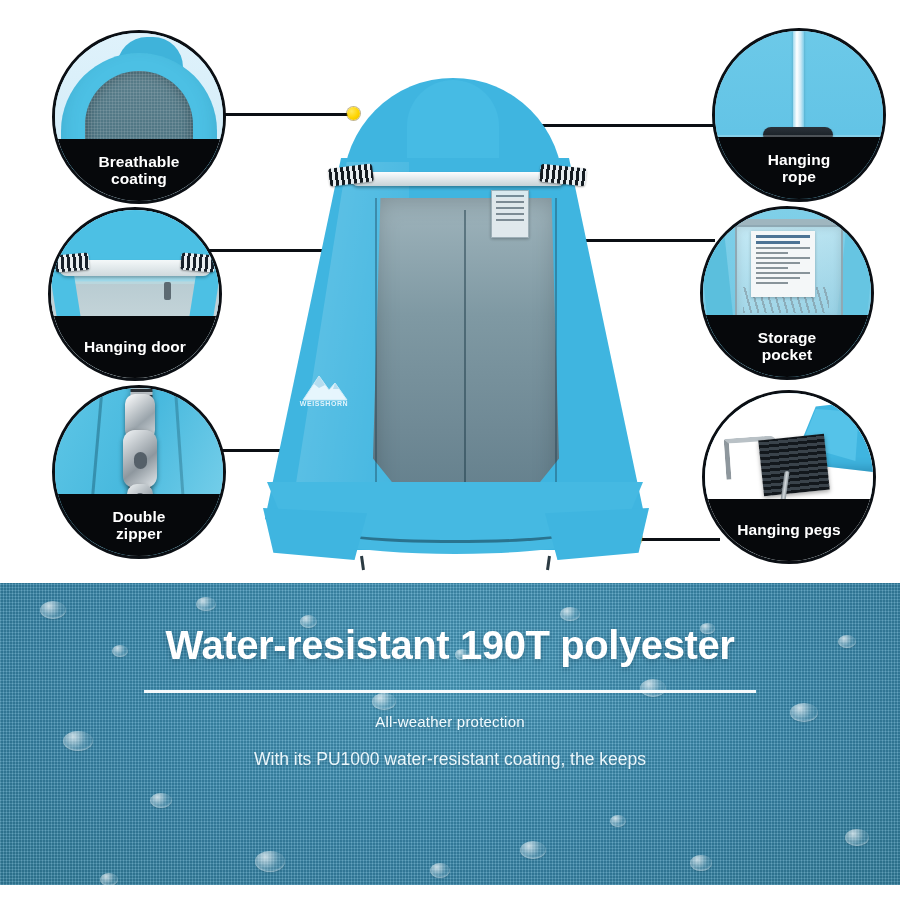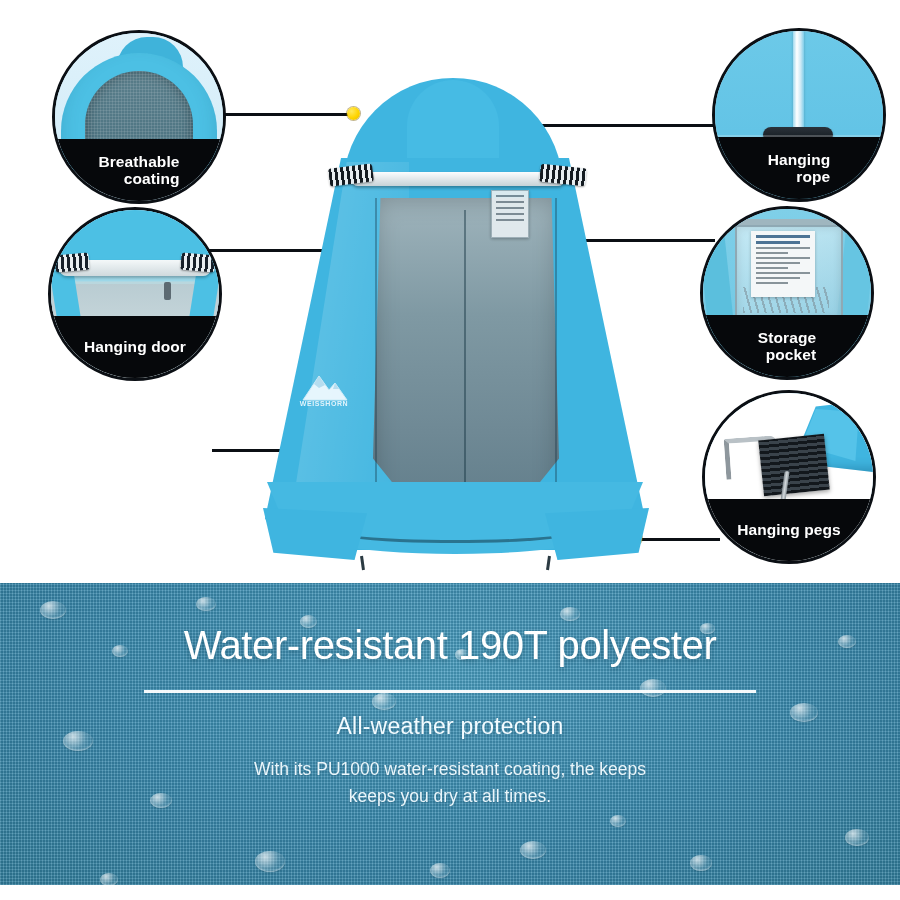--- a/index.html
+++ b/index.html
@@ -17,21 +17,21 @@
   
   .dot{position:absolute;width:13px;height:13px;border-radius:50%;
        background:radial-gradient(circle at 35% 32%,#ffe95c 0%,#ffd400 55%,#e5b800 100%);
        box-shadow:0 0 0 1px rgba(120,90,0,.45);}
 
   
   .callout{position:absolute;width:168px;height:168px;border-radius:50%;
            border:3px solid #0b0f14;overflow:hidden;background:#bfe3f2;}
   .callout .photo{position:absolute;left:0;top:0;right:0;bottom:0;}
   .callout .band{position:absolute;left:0;right:0;bottom:0;height:62px;background:#06080b;
-           display:flex;align-items:center;justify-content:center;text-align:right;}
+           display:flex;align-items:center;justify-content:center;text-align:center;}
   .callout .band span{color:#ffffff;font-size:15.5px;font-weight:bold;line-height:1.12;
            letter-spacing:.1px;padding:0 6px;}
 
   
   .ph-window{background:linear-gradient(#dff2fb 0%,#cfeaf7 100%);}
   .ph-window .dome-outer{position:absolute;left:6px;top:20px;width:156px;height:118px;
       border-radius:78px 78px 4px 4px;background:#4cc0e4;
       box-shadow:inset 0 -10px 18px rgba(0,70,100,.18);}
   .ph-window .dome-inner{position:absolute;left:30px;top:38px;width:108px;height:100px;
       border-radius:56px 56px 3px 3px;background:linear-gradient(#5b7f8c 0%,#49717f 100%);
@@ -154,24 +154,24 @@
       background-color:#3b8fb4;
       background-image:
         repeating-linear-gradient(0deg,rgba(255,255,255,.10) 0 1px,rgba(0,0,0,.07) 1px 3px),
         repeating-linear-gradient(90deg,rgba(255,255,255,.13) 0 1px,rgba(0,0,0,.08) 1px 3px),
         radial-gradient(ellipse at 50% 30%,#4aa0c3 0%,#3a8cb1 55%,#32809f 100%);}
   .drop{position:absolute;border-radius:50%;
       background:radial-gradient(circle at 34% 28%,rgba(255,255,255,.70),rgba(255,255,255,.14) 52%,rgba(255,255,255,.03) 75%);
       box-shadow:inset 0 -1px 2px rgba(255,255,255,.45),0 1px 2px rgba(0,0,0,.10);}
   #banner-text{position:absolute;left:0;top:0;width:900px;height:302px;
       display:flex;flex-direction:column;align-items:center;justify-content:flex-start;padding-top:40px;box-sizing:border-box;}
-  #banner-title{color:#ffffff;font-size:40px;font-weight:normal;letter-spacing:-.4px;
+  #banner-title{color:#ffffff;font-size:40px;font-weight:bold;letter-spacing:-.4px;
       text-shadow:0 2px 5px rgba(0,40,60,.30);}
   #banner-rule{width:612px;height:3px;background:#ffffff;opacity:.95;margin:22px 0 20px;}
-  #banner-sub{color:#f2fbff;font-size:23px;letter-spacing:.2px;text-shadow:0 1px 4px rgba(0,40,60,.28);text-align:center;}
+  #banner-sub{color:#f2fbff;font-size:15px;letter-spacing:.2px;text-shadow:0 1px 4px rgba(0,40,60,.28);text-align:center;}
   .banner-body{color:#eaf6fb;font-size:17.5px;line-height:1.55;text-align:center;
       text-shadow:0 1px 3px rgba(0,40,60,.26);margin-top:16px;}
 </style>
 </head>
 <body>
 
 <div id="stage">
 
   <div id="feature-panel">
 
@@ -256,20 +256,38 @@
         <div class="roll"></div>
           <div class="strapL"></div>
           <div class="strapR"></div>
           <div class="clip"></div>
       </div>
       <div class="band">
         <span>Hanging door</span>
       </div>
     </div>
 
+    <div class="callout" style="left:52px;top:385px;">
+      <div class="photo ph-zip">
+        <div class="seamL"></div>
+          <div class="seamR"></div>
+          <div class="teeth"></div>
+        <div class="pull1"></div>
+          <div class="pull2"></div>
+          <div class="hole2"></div>
+        <div class="pull3"></div>
+          <div class="hole3"></div>
+      </div>
+      <div class="band">
+        <span>
+          <span>Double</span><br>
+          <span>zipper</span>
+        </span>
+      </div>
+    </div>
 
     <div class="callout" style="left:712px;top:28px;">
       <div class="photo ph-rope">
         <div class="ropeline"></div>
           <div class="anchor"></div>
           <div class="seam"></div>
       </div>
       <div class="band">
         <span>
           <span>Hanging</span><br>
@@ -342,18 +360,17 @@
     <div class="drop" style="left:610px;top:232px;width:16px;height:12px;"></div>
     <div class="drop" style="left:100px;top:290px;width:18px;height:13px;"></div>
     <div class="drop" style="left:845px;top:246px;width:24px;height:17px;"></div>
 
     <div id="banner-text">
       <div id="banner-title">Water-resistant 190T polyester</div>
       <div id="banner-rule"></div>
       <div id="banner-sub">All-weather protection</div>
       <div class="banner-body">
         <div>With its PU1000 water-resistant coating,  the keeps</div>
-        <div>keeps you dry at all times.</div>
       </div>
     </div>
   </div>
 
 </div>
 
 </body></html>

